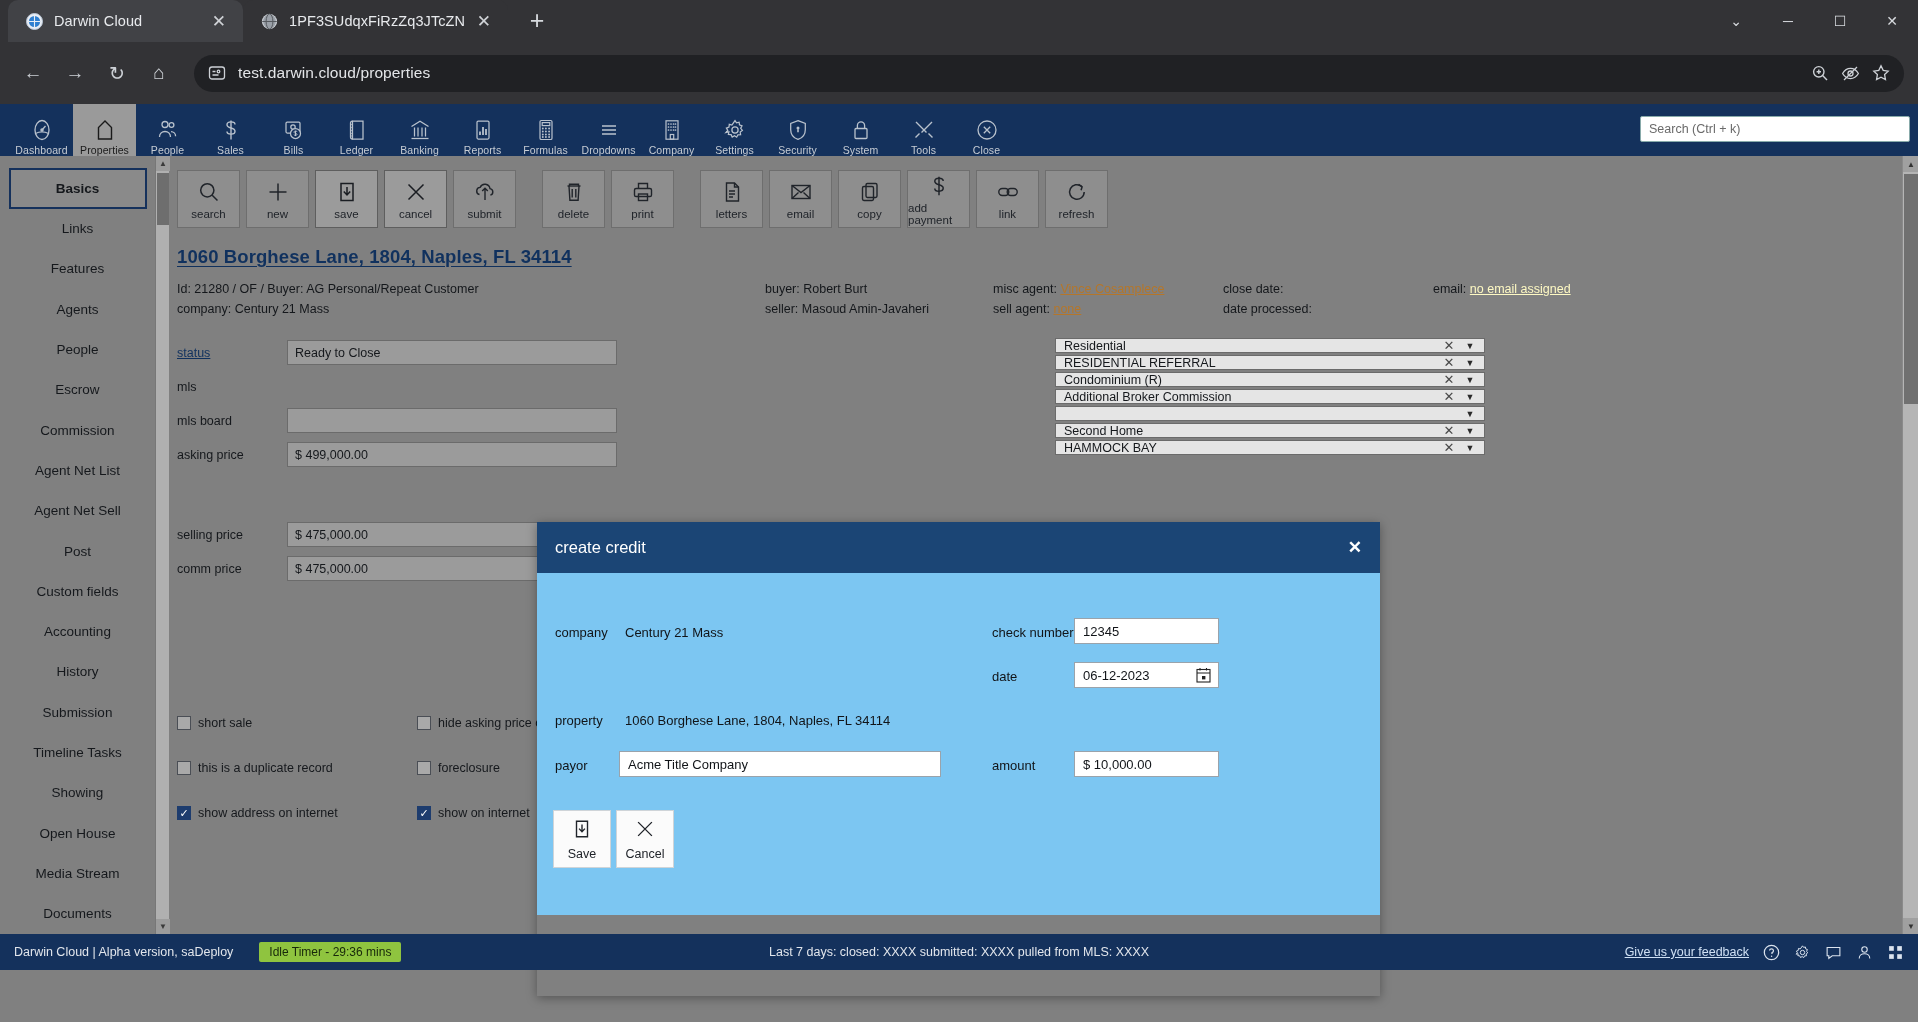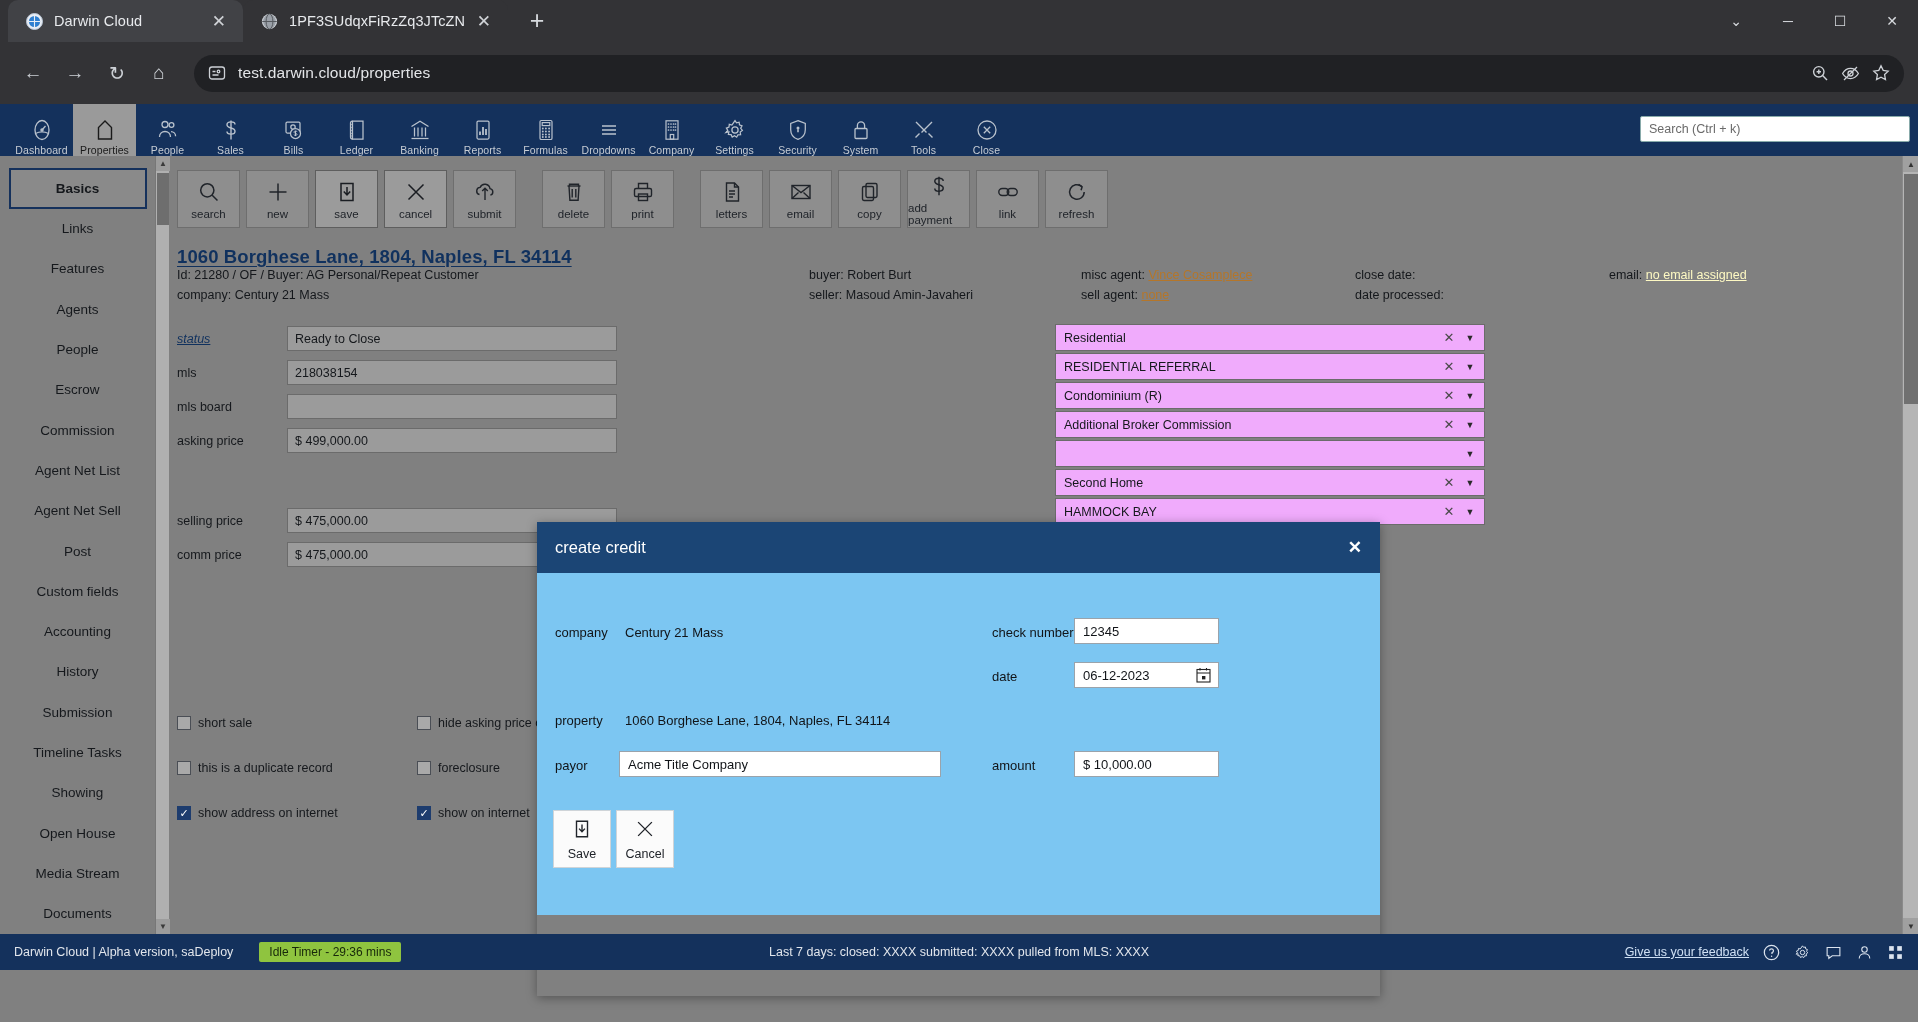--- a/index.html
+++ b/index.html
@@ -113,45 +113,45 @@
   .tbbtn.pressed { background:#9b9b9b; border-color:#5e5e5e; }
   .tbbtn .tb-icon { height:26px; display:flex; align-items:center; justify-content:center; }
   .tbbtn .tb-label { font-size:11.5px; color:#20242a; }
 
   
   #rec-header { padding:18px 0 0 8px; }
   #rec-title {
     font-size:18.5px; font-weight:bold; color:#10315e; text-decoration:underline;
     text-underline-offset:3px; letter-spacing:.1px;
   }
-  #rec-meta { display:flex; margin-top:0; font-size:12.5px; color:#14171b;gap:44px; }
+  #rec-meta { display:flex; margin-top:14px; font-size:12.5px; color:#14171b; }
   .meta-col { display:flex; flex-direction:column; gap:6px; }
   .meta-col.c1 { width:588px; }
   .meta-col.c2 { width:228px; }
   .meta-col.c3 { width:230px; }
   .meta-col.c4 { width:210px; }
   .meta-link { color:#b4762a; text-decoration:underline; }
   .meta-link.blue { color:#fef9c3; }
 
   
   #form-area { display:flex; padding:22px 0 0 8px; }
   #form-left { width:870px; }
   .frow { display:flex; align-items:center; height:29px; margin-bottom:0; }
   .flabel { width:110px; font-size:12.5px; color:#15181c; }
-  .flabel.link { color:#10315e; text-decoration:underline;font-style:italic; }
+  .flabel.link { color:#10315e; text-decoration:underline; }
   .finput {
     height:25px; background:#9b9b9b; border:1px solid #6b6b6b;
     display:flex; align-items:center; padding:0 7px; font-size:12.5px; color:#15181c;
   }
   .w-wide { width:330px; }
 
   
   #form-right { width:430px; margin-left:8px; padding-top:0; }
   .ddrow {
-    height:27px; margin-bottom:2px; background:#f0abfc; border:1px solid #6b6b6b;
+    height:15px; margin-bottom:2px; background:#e5e5e5; border:1px solid #6b6b6b;
     display:flex; align-items:center; padding:0 4px 0 8px; font-size:12.5px; color:#15181c;
   }
   .ddrow .dd-text { flex:1; }
   .ddrow .dd-x { width:22px; text-align:center; color:#4a4a4a; font-size:13px; }
   .ddrow .dd-caret { width:20px; text-align:center; color:#2a2a2a; font-size:9px; }
 
   
   #checks { position:absolute; left:8px; top:560px; width:900px; }
   #exclude-title { position:absolute; left:520px; top:-32px; font-size:12.5px; font-weight:bold; color:#14171b; }
   .chkgrid { display:flex; }
@@ -736,21 +736,20 @@
     <div id="form-area">
       <div id="form-left">
 
         <div class="frow" style="margin-bottom:5px">
           <span class="flabel link">status</span>
           <span class="finput w-wide">Ready to Close</span>
         </div>
 
         <div class="frow" style="margin-bottom:5px">
           <span class="flabel">mls</span>
-          <span class="finput w-wide">218038154</span>
         </div>
 
         <div class="frow" style="margin-bottom:5px">
           <span class="flabel">mls board</span>
           <span class="finput w-wide"></span>
         </div>
 
         <div class="frow" style="margin-bottom:5px">
           <span class="flabel">asking price</span>
           <span class="finput w-wide">$  499,000.00</span>

